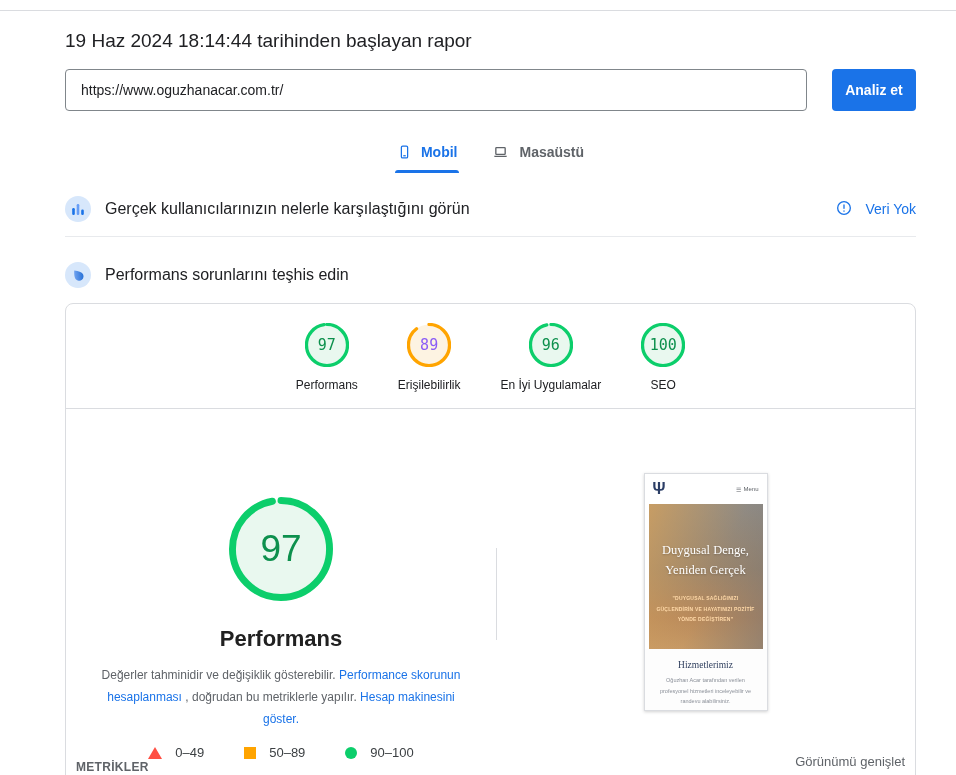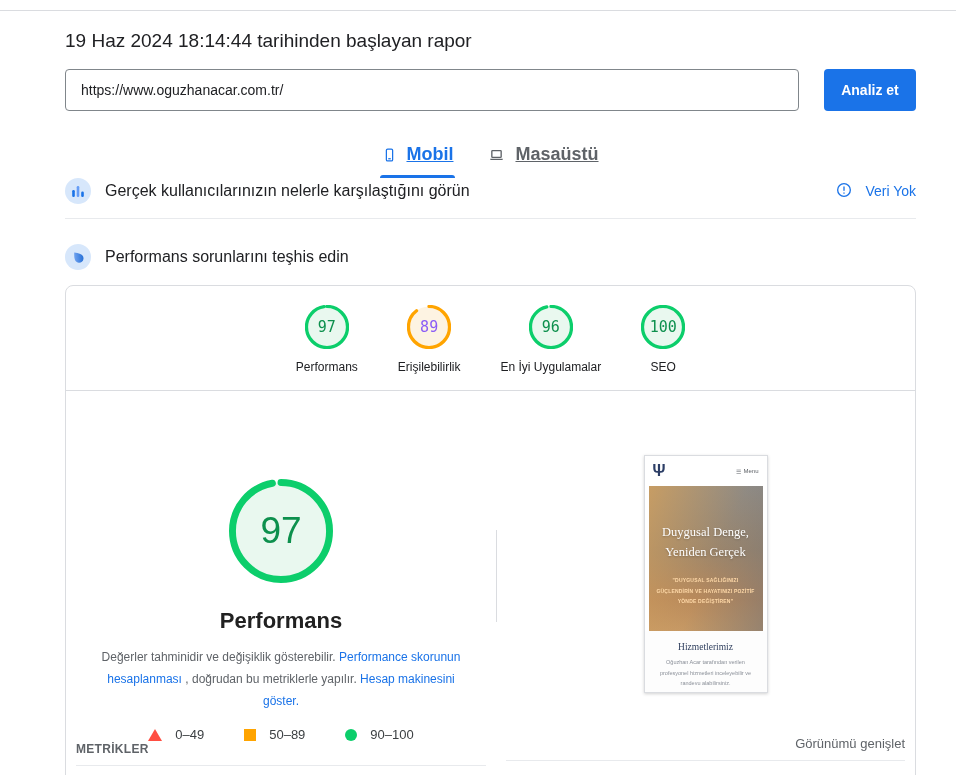--- a/index.html
+++ b/index.html
@@ -6,32 +6,32 @@
   body { background:#fff; font-family:"Liberation Sans", sans-serif; }
   .page { position:relative; width:956px; height:775px; background:#fff; overflow:hidden;padding-left:25px; }
   .top-hairline { position:absolute; top:10px; left:0; right:0; height:1px; background:#dadce0; }
   .content { padding:0 40px; }
 
   .title { font-size:19px; font-weight:400; color:#202124; margin:30px 0 17px; }
 
   .url-row { display:flex; gap:25px; }
   .url-input { flex:1; height:42px; border:1px solid #80868b; border-radius:4px; padding:0 15px;
     font-size:14px; color:#202124; font-family:"Liberation Sans",sans-serif; outline:none; }
-  .analyze-btn { width:92px; height:42px; background:#1a73e8; color:#fff; border:none; border-radius:4px;
+  .analyze-btn { width:84px; height:42px; background:#1a73e8; color:#fff; border:none; border-radius:4px;
     font-size:14px; font-weight:700; font-family:"Liberation Sans",sans-serif; cursor:pointer; }
 
   .tabs { display:flex; justify-content:center; gap:30px; margin-top:27px; }
-  .tab { display:flex; align-items:center; gap:9px; font-size:18px; font-weight:700; color:#5f6368;
-    padding:6px 2px 13px; position:relative; cursor:pointer;text-decoration:underline; }
+  .tab { display:flex; align-items:center; gap:9px; font-size:14px; font-weight:700; color:#5f6368;
+    padding:6px 2px 13px; position:relative; cursor:pointer; }
   .tab.active { color:#1a73e8; }
   .tab.active::after { content:""; position:absolute; left:0; right:0; bottom:0; height:3px;
     background:#1a73e8; border-radius:3px 3px 0 0; }
   .tab .ticon { display:flex; align-items:center; }
 
-  .section-row { display:flex; align-items:center; justify-content:space-between; }
+  .section-row { display:flex; align-items:center; justify-content:space-between; margin-top:23px; }
   .section-left { display:flex; align-items:center; gap:14px; }
   .section-icon { width:26px; height:26px; border-radius:50%; background:#d7e7fb;
     display:flex; align-items:center; justify-content:center; flex:0 0 auto; }
   .section-title { font-size:16px; color:#202124; }
   .status-link { display:flex; align-items:center; gap:13px; font-size:14px; color:#1a73e8; cursor:pointer; }
 
   .divider { height:1px; background:#e8eaed; margin-top:14px; }
 
   .card { margin-top:15px; border:1px solid #dadce0; border-radius:8px; height:600px; overflow:hidden; }
 

